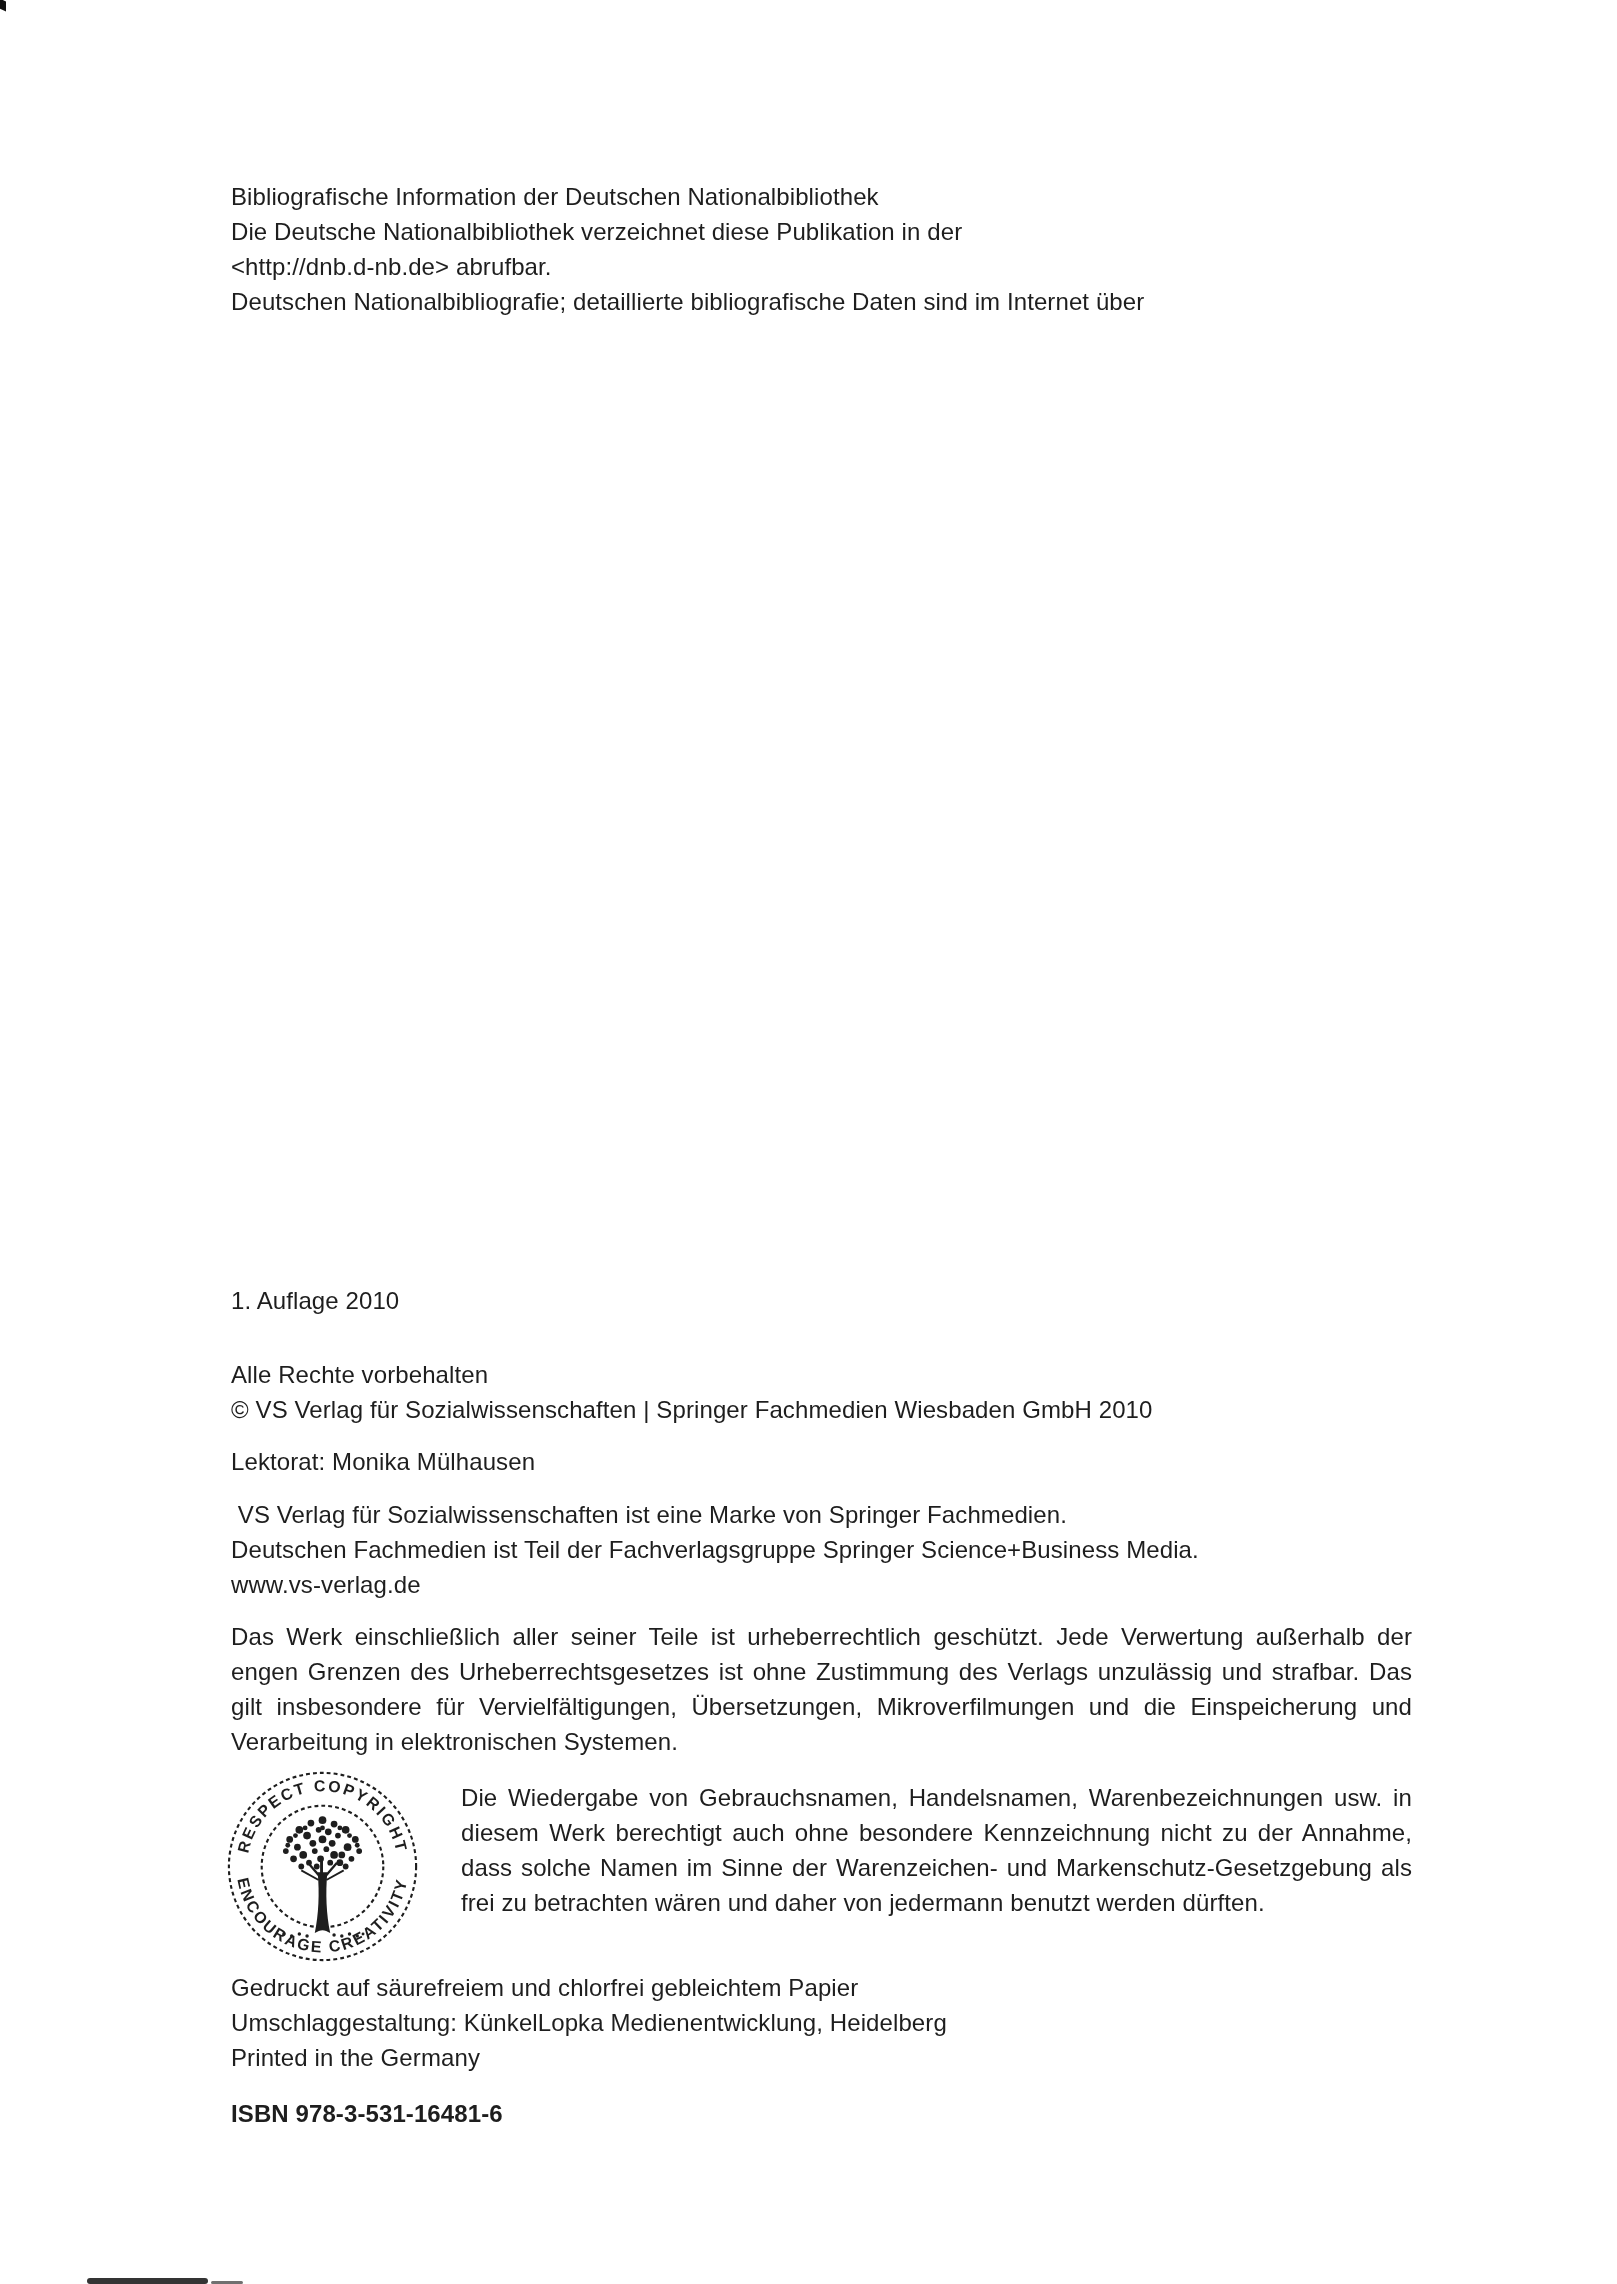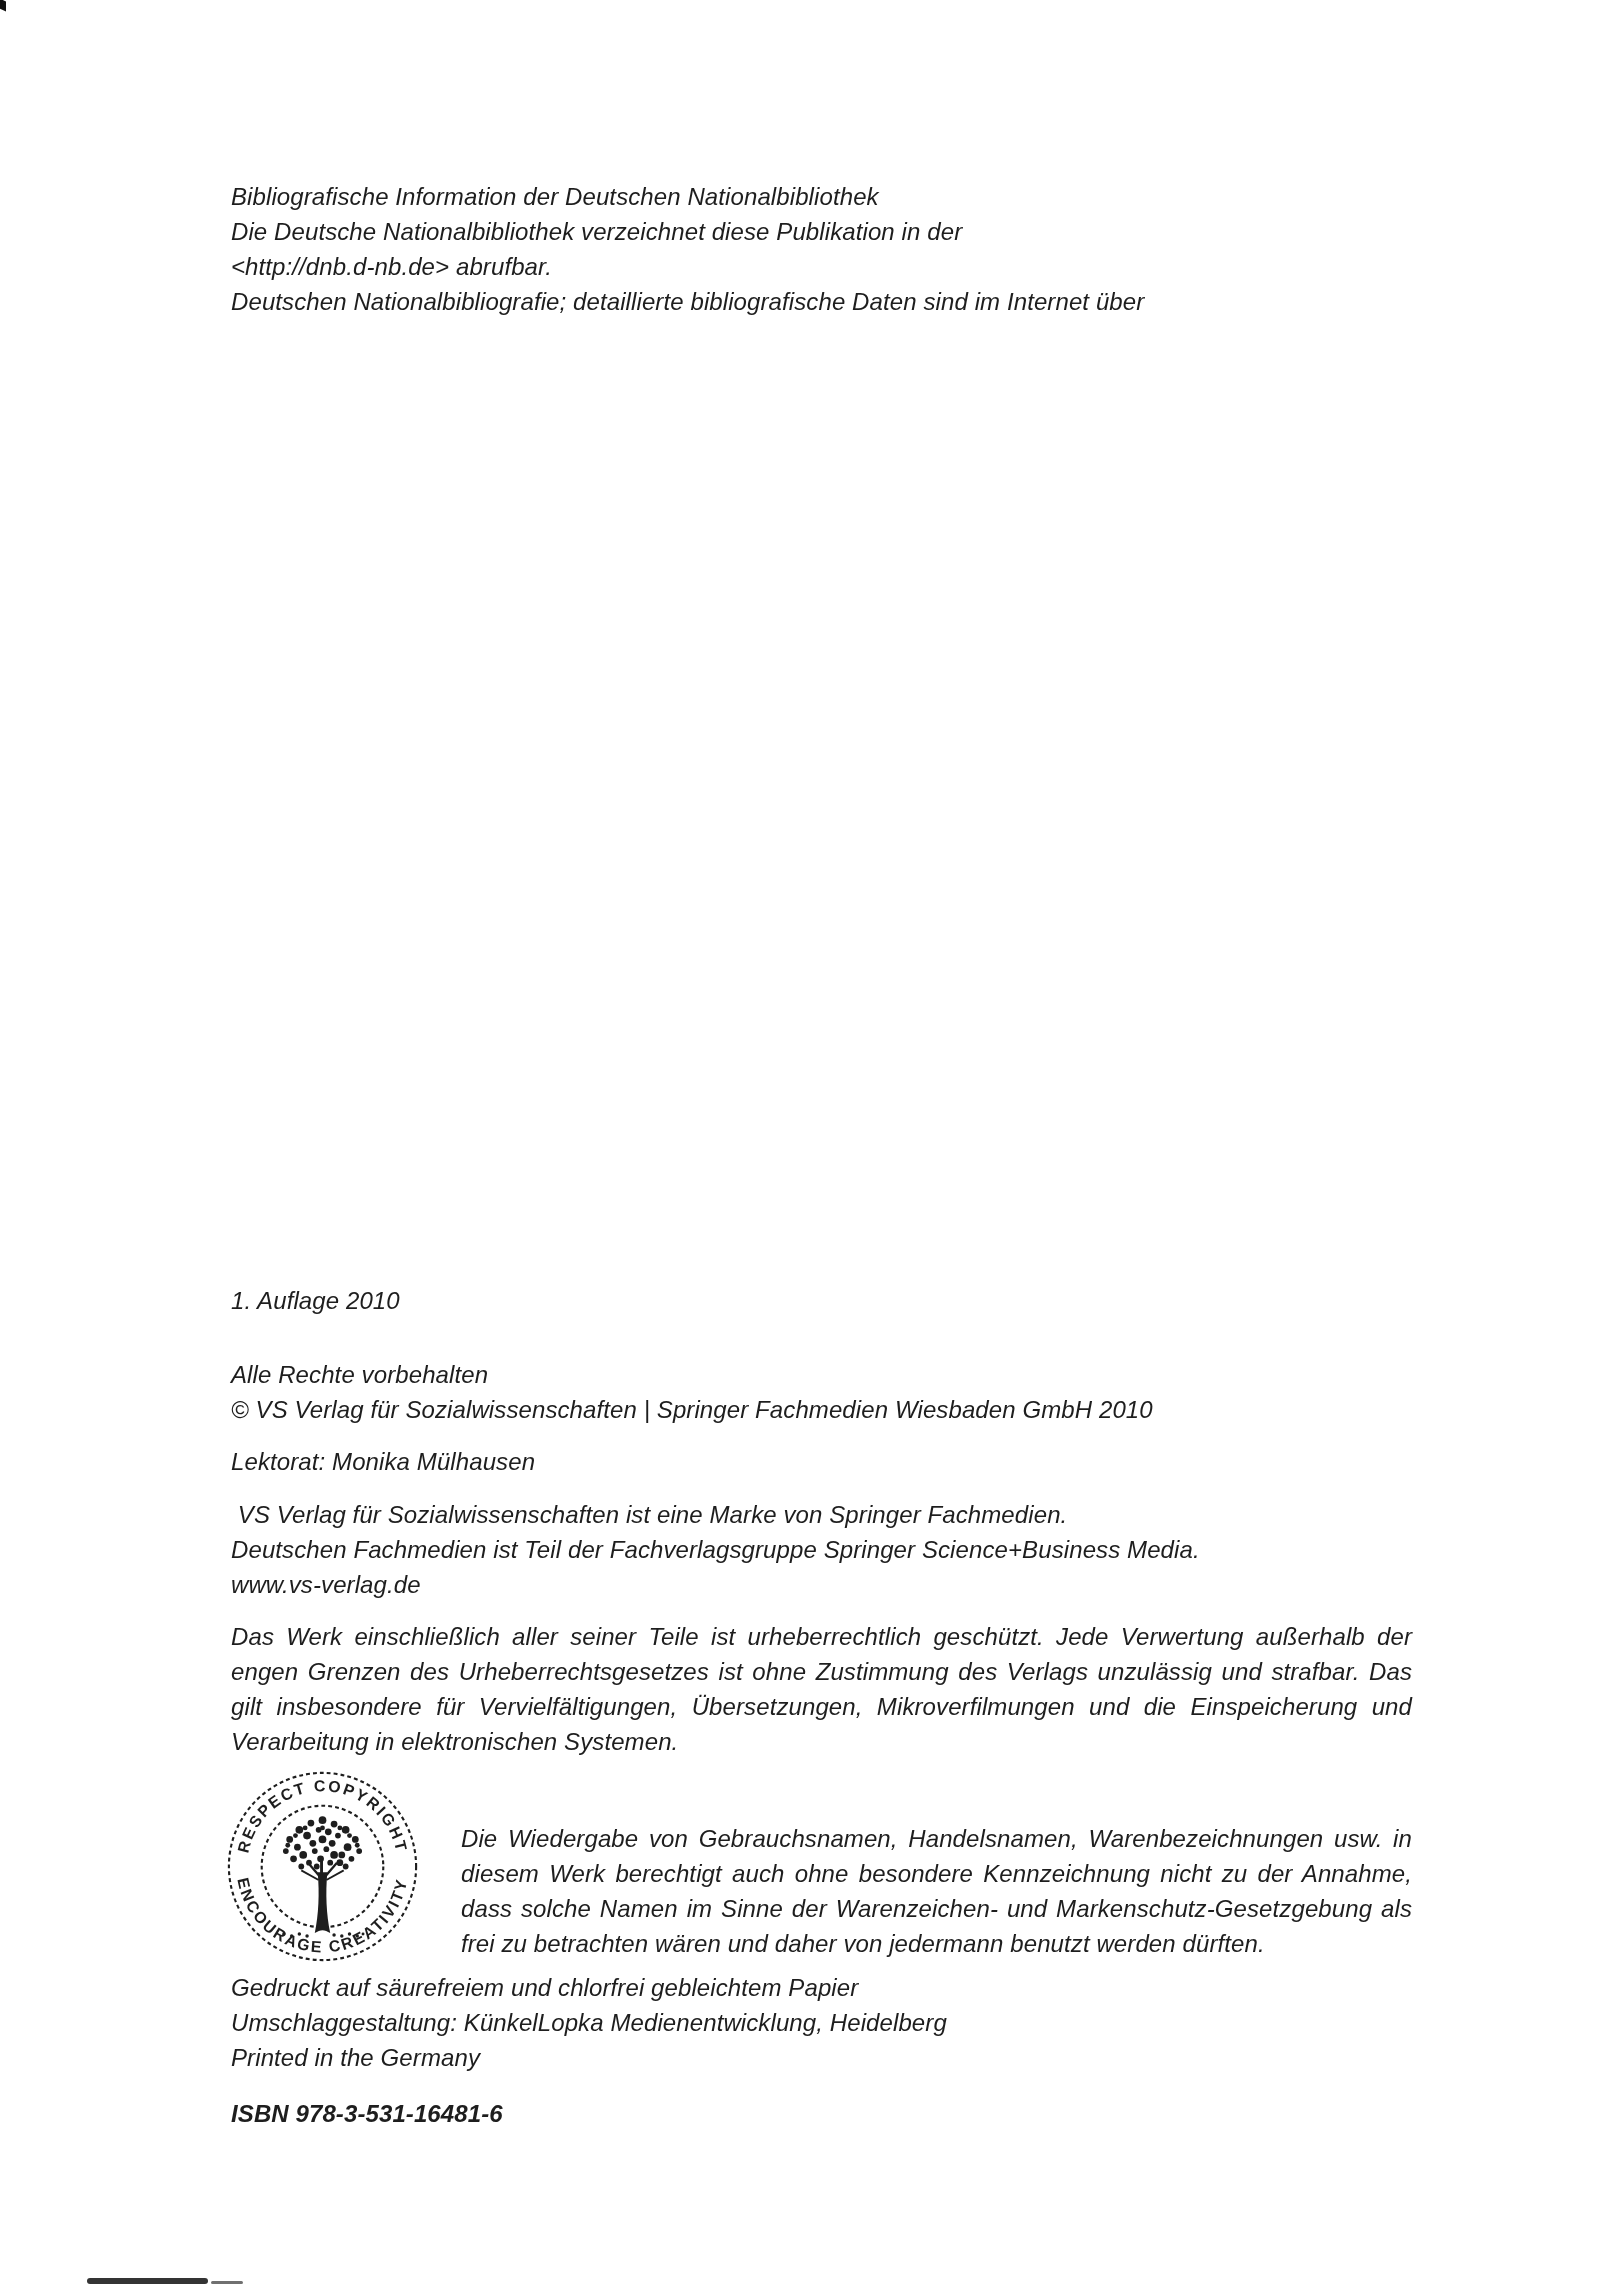--- a/index.html
+++ b/index.html
@@ -11,33 +11,32 @@
     overflow: hidden;
     font-family: "Liberation Sans", sans-serif;
     color: #1e1e1e;
   }
   .block {
     position: absolute;
     left: 231px;
     font-size: 24px;
     line-height: 35px;
     letter-spacing: 0.1px;
-    font-style: italic;
   }
   .line { white-space: pre-wrap; }
   .justify { text-align: justify; }
 
   #bibliographic   { top: 179px; }
   #edition         { top: 1283px; }
   #rights          { top: 1357px; }
   #editing         { top: 1444px; }
   #publisher-info  { top: 1497px; }
   #copyright-para  { top: 1619px; width: 1181px; }
   #stamp-wrap      { position: absolute; left: 226px; top: 1769px; width: 193px; height: 195px; }
-  #trademark-para  { top: 1780px; left: 461px; width: 951px; margin-top: 41px; }
+  #trademark-para  { top: 1780px; left: 461px; width: 951px; }
   #production      { top: 1970px; }
   #isbn            { top: 2096px; font-weight: bold; }
 
   .stamp-svg text {
     font-family: "Liberation Sans", sans-serif;
     font-weight: bold;
     fill: #1e1e1e;
   }
 
   

